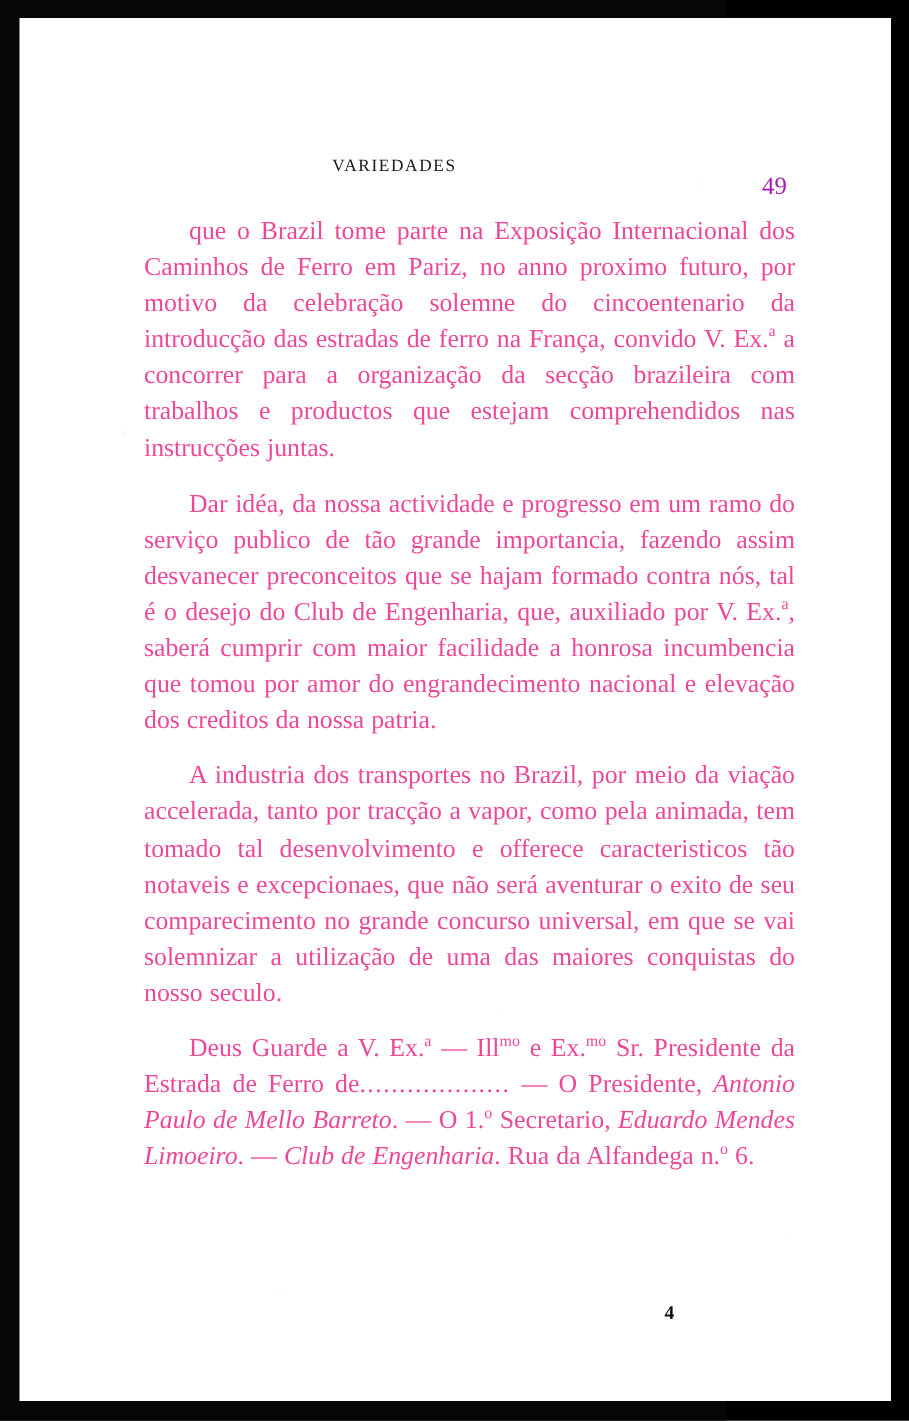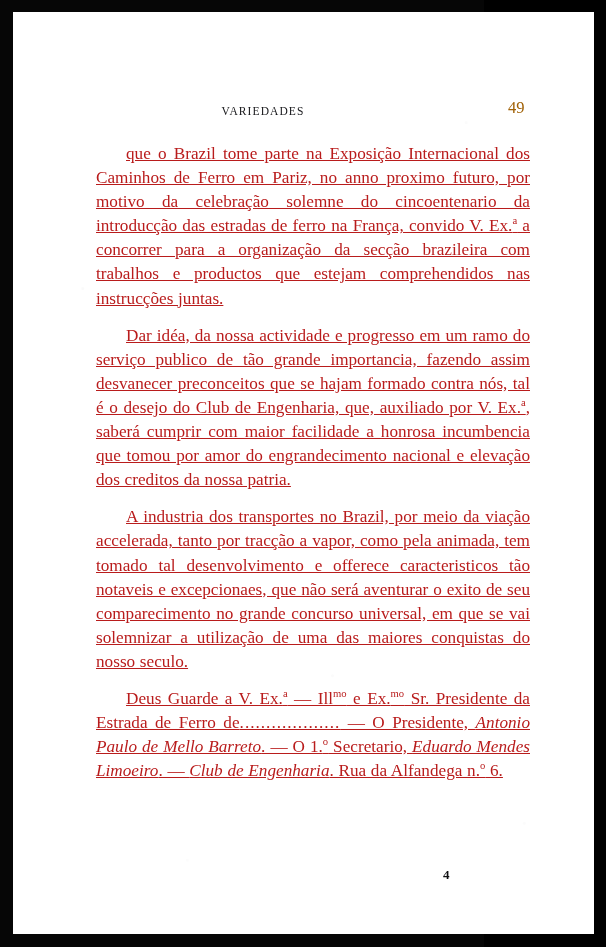--- a/index.html
+++ b/index.html
@@ -63,43 +63,42 @@
     width: 500px;
     text-align: center;
     font-family: "Liberation Serif", serif;
     font-size: 11.5px;
     letter-spacing: 1.1px;
     color: #17171a;
   }
   .folio {
     position: absolute;
     left: 495px;
-    top: 86px;
+    top: 102px;
     font-size: 16.5px;
-    color: #a16207;
+    color: #a21caf;
   }
 
   
   .textblock {
     position: absolute;
     left: 83px;
     top: 130px;
     width: 434px;
   }
 
   p.para {
     margin: 0 0 13px 0;
     font-size: 17.2px;
     line-height: 24.1px;
     text-align: justify;
     text-justify: inter-word;
-    color: #b91c1c;
+    color: #ec4899;
     text-indent: 30px;
     word-spacing: 0.4px;
-    text-decoration: underline;
   }
   p.para:last-child {
     margin-bottom: 16px;
   }
 
   sup.abbr {
     font-size: 0.62em;
     vertical-align: super;
     line-height: 0;
   }

